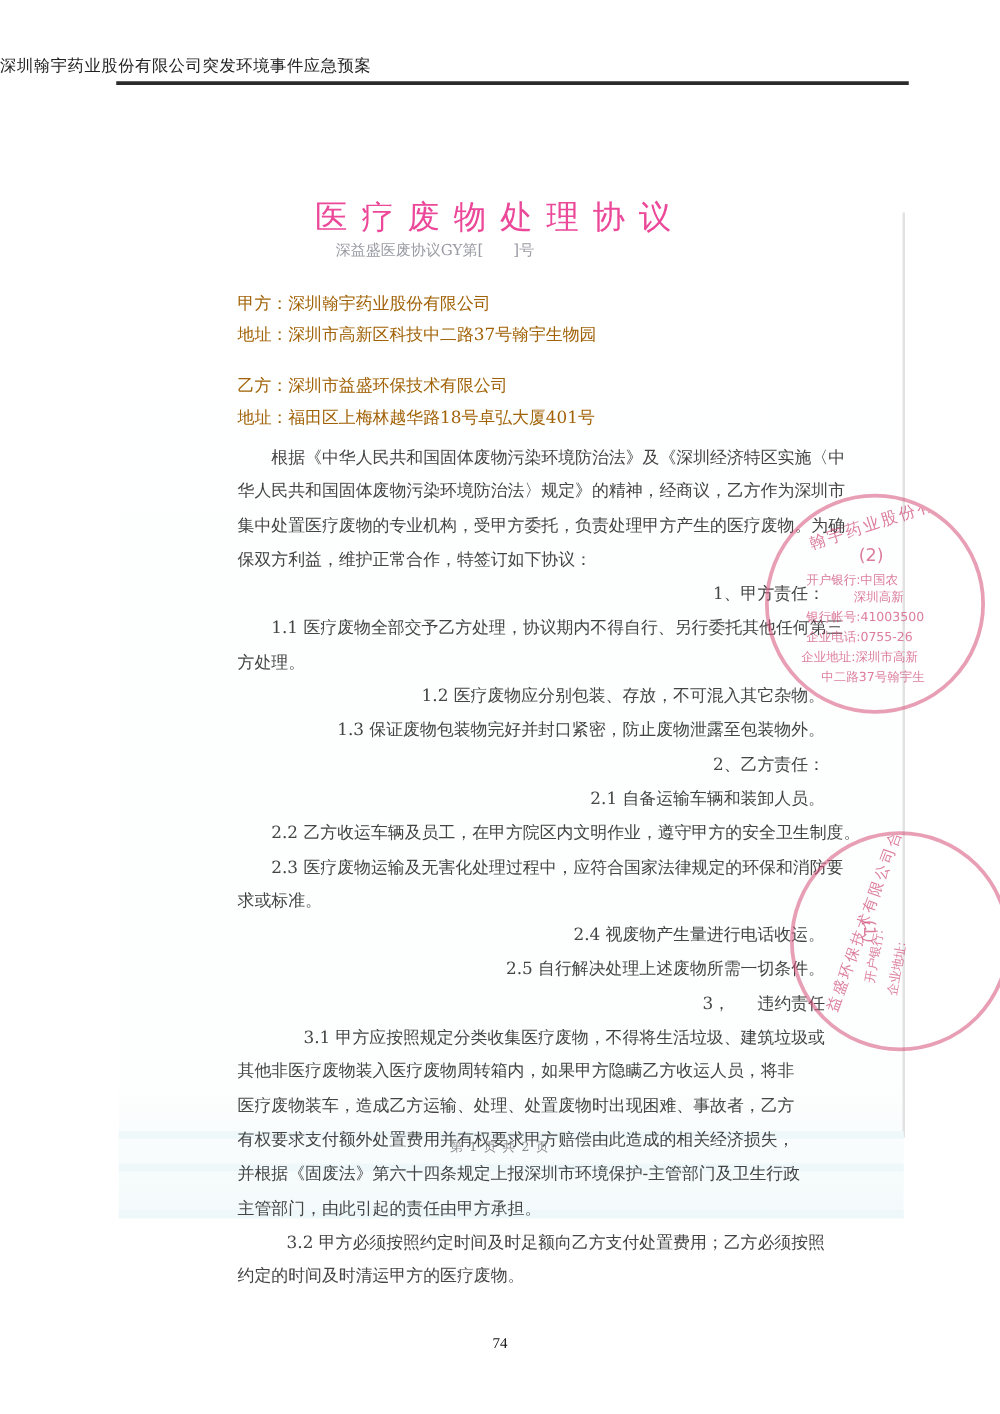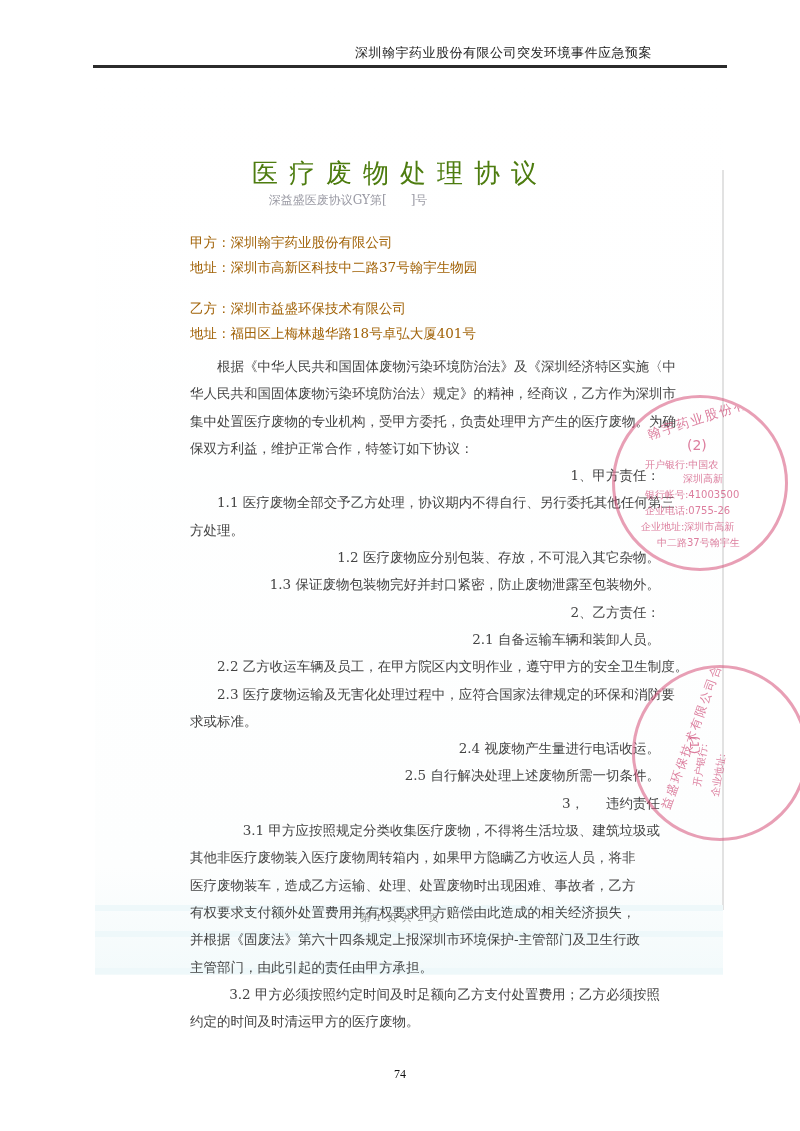--- a/index.html
+++ b/index.html
@@ -1,39 +1,39 @@
 <!DOCTYPE html>
 <html><head>
   <meta charset="utf-8">
   <style>
     html, body { margin: 0; padding: 0; }
     body {
       width: 800px; height: 1131px; background: #ffffff; position: relative; overflow: hidden;
       font-family: "DejaVu Serif", "Liberation Serif", serif; color: #333;
     }
     .running-header {
-      position: absolute; top: 44px; left: 0; width: 652px; text-align: right;
+      position: absolute; top: 44px; left: 0; width: 652px; text-align: left;
       font-size: 13px; color: #222; letter-spacing: 0.5px;
     }
     .header-rule {
       position: absolute; top: 65px; left: 93px; width: 634px; height: 3px; background: #2b2b2b;
     }
     .scan {
       position: absolute; top: 70px; left: 95px; width: 628px; height: 905px;
       background: linear-gradient(180deg, #ffffff 0%, #fdfefe 88%, #f3fafb 100%);
     }
     .scan-edge {
       position: absolute; top: 170px; left: 722px; width: 2px; height: 740px; background: #e2e2e2;
     }
     .scan-bottom-tint {
       position: absolute; left: 95px; width: 628px; height: 6px; background: #eef8fa;
     }
     .doc-title {
       position: absolute; top: 156px; left: 0; width: 800px; text-align: center;
-      font-size: 26px; letter-spacing: 11px; color: #4d7c0f; font-weight: normal;
+      font-size: 26px; letter-spacing: 11px; color: #ec4899; font-weight: normal;
     }
     .doc-number {
       position: absolute; top: 192px; left: 0; width: 696px; text-align: center;
       font-size: 12px; color: #9a9aa4;
     }
     .party {
       position: absolute; left: 190px; font-size: 13.5px; color: #a16207; white-space: nowrap;
     }
     .body-text {
       position: absolute; left: 190px; width: 470px; font-size: 13.5px; color: #444; line-height: 27.3px;

